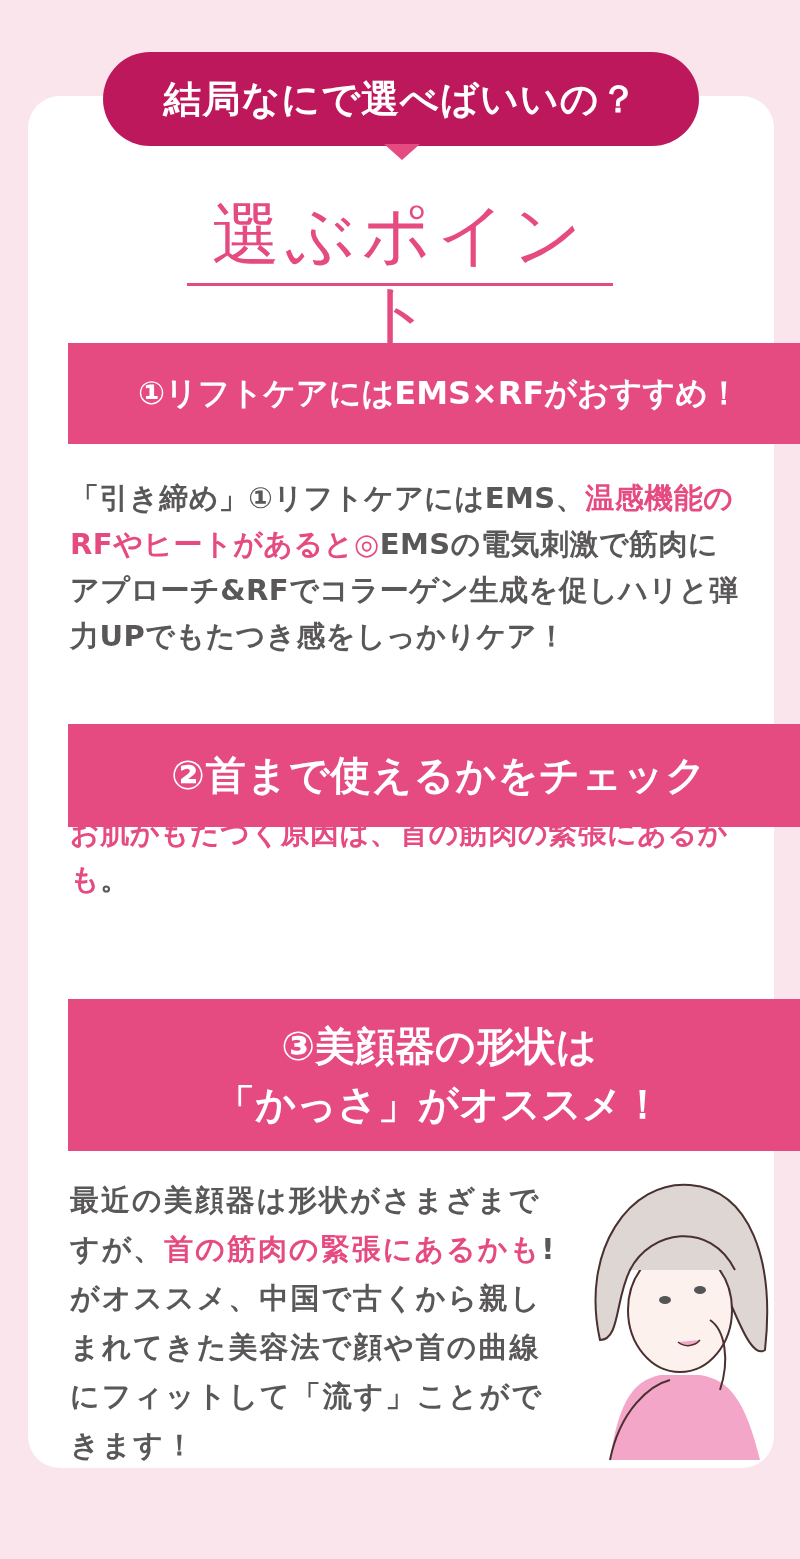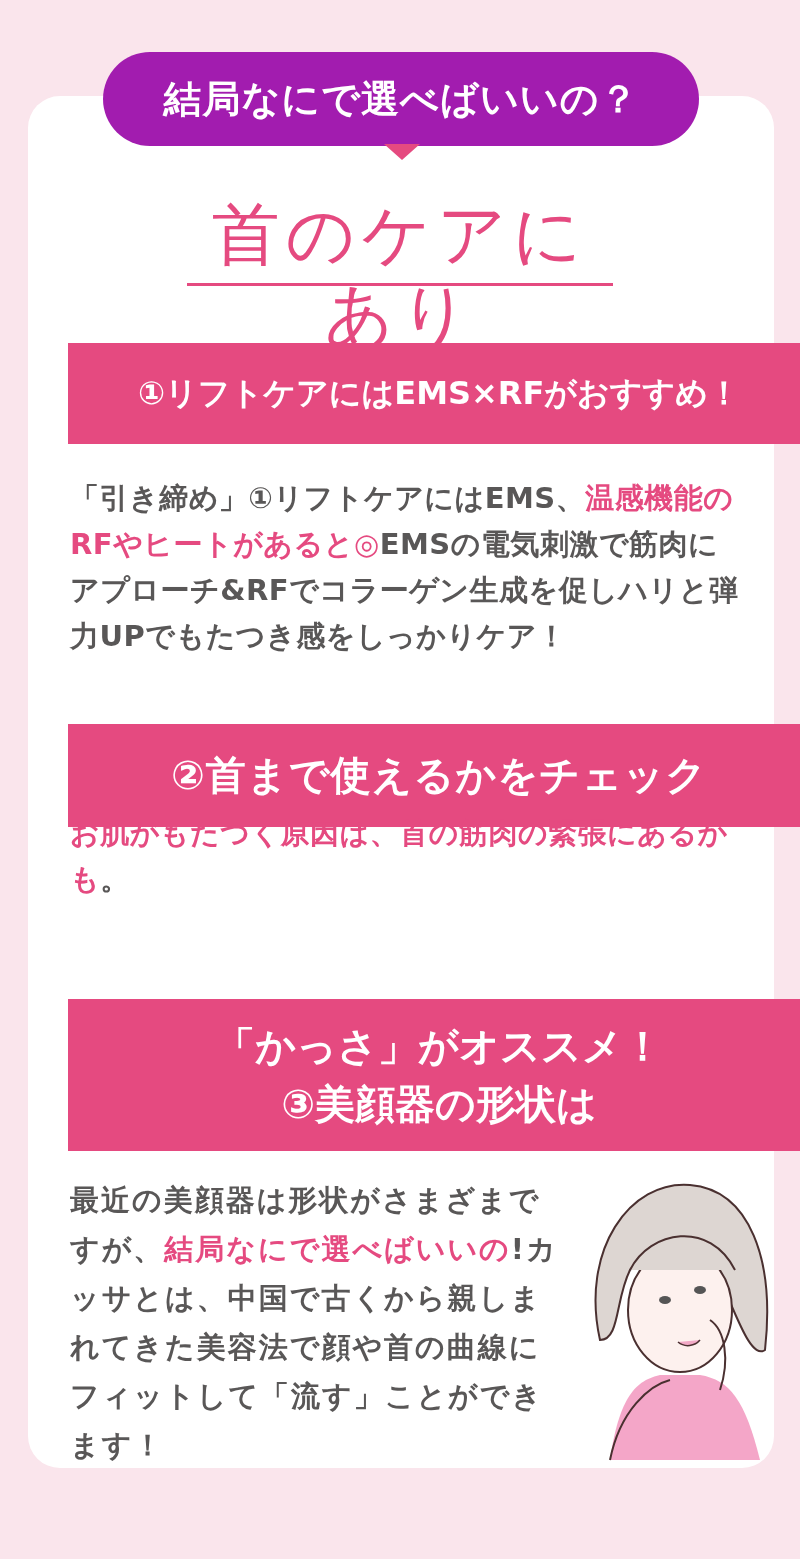--- a/index.html
+++ b/index.html
@@ -9,21 +9,21 @@
     font-family: "DejaVu Sans", "Liberation Sans", sans-serif;
     position: relative; overflow: hidden;
   }
   .card {
     position: absolute; left: 28px; top: 96px; width: 746px; height: 1372px;
     background: #ffffff; border-radius: 32px;
   }
   .bubble-wrap { position: absolute; left: 103px; top: 52px; width: 596px; height: 110px; }
   .bubble-wrap .pill {
     position: absolute; left: 0; top: 0; width: 596px; height: 94px;
-    background: #a21caf; border-radius: 47px;
+    background: #be185d; border-radius: 47px;
     display: flex; align-items: center; justify-content: center;
     color: #fff; font-weight: bold; font-size: 38px; letter-spacing: 1px;
   }
   .bubble-wrap .tail {
     position: absolute; left: 281px; top: 92px; width: 0; height: 0;
     border-left: 18px solid transparent; border-right: 18px solid transparent;
     border-top: 16px solid #e54a80;
   }
   .main-title {
     position: absolute; left: 187px; top: 195px; width: 426px; text-align: center;
@@ -52,34 +52,34 @@
 </head>
 <body>
 
 <div class="card"></div>
 
 <div class="bubble-wrap">
   <div class="pill">結局なにで選べばいいの？</div>
   <div class="tail"></div>
 </div>
 
-<div class="main-title">首のケアにあり</div>
+<div class="main-title">選ぶポイント</div>
 <div class="title-line"></div>
 
 <div class="sec-head h1">①リフトケアにはEMS×RFがおすすめ！</div>
 <div class="body-text t1"><span>「引き締め」①リフトケアにはEMS、</span><span class="pink">温感機能のRFやヒートがあると◎</span><span>EMSの電気刺激で筋肉にアプローチ&amp;RFでコラーゲン生成を促しハリと弾力UPでもたつき感をしっかりケア！</span></div>
 
 <div class="sec-head h2">②首まで使えるかをチェック</div>
 <div class="body-text t2"><span class="pink">お肌がもたつく原因は、首の筋肉の緊張にあるかも</span><span>。</span><br></div>
 
 <div class="sec-head h3">
+  <div>③美顔器の形状は</div>
   <div>「かっさ」がオススメ！</div>
-  <div>③美顔器の形状は</div>
 </div>
-<div class="body-text t3"><span>最近の美顔器は形状がさまざまですが、</span><span class="pink">結局なにで選べばいいの</span><span>!カッサとは、中国で古くから親しまれてきた美容法で顔や首の曲線にフィットして「流す」ことができます！</span></div>
+<div class="body-text t3"><span>最近の美顔器は形状がさまざまですが、</span><span class="pink">首の筋肉の緊張にあるかも</span><span>!がオススメ、中国で古くから親しまれてきた美容法で顔や首の曲線にフィットして「流す」ことができます！</span></div>
 
 <svg class="illust" viewBox="0 0 210 310">
   <path d="M40 300 C 50 230, 70 220, 90 215 L 130 215 C 160 220, 175 240, 190 300 Z" fill="#f4a6c8"></path>
   <path d="M30 180 C 10 90, 60 20, 120 25 C 180 30, 205 100, 195 190 C 180 200, 165 150, 150 120 C 130 90, 90 80, 60 110 C 45 140, 50 180, 30 180 Z" fill="#ddd6d2" stroke="#4a3030" stroke-width="2"></path>
   <ellipse cx="110" cy="150" rx="52" ry="62" fill="#fdf1ee" stroke="#4a3030" stroke-width="2"></ellipse>
   <path d="M60 110 C 80 70, 140 60, 165 110" fill="#ddd6d2" stroke="#4a3030" stroke-width="2"></path>
   <ellipse cx="95" cy="140" rx="6" ry="4" fill="#555"></ellipse>
   <ellipse cx="130" cy="130" rx="6" ry="4" fill="#555"></ellipse>
   <path d="M108 182 C 115 188, 125 186, 130 180" fill="#f2a9c6" stroke="#4a3030" stroke-width="1.5"></path>
   <path d="M140 160 C 155 170, 160 200, 150 230" fill="none" stroke="#4a3030" stroke-width="2"></path>

